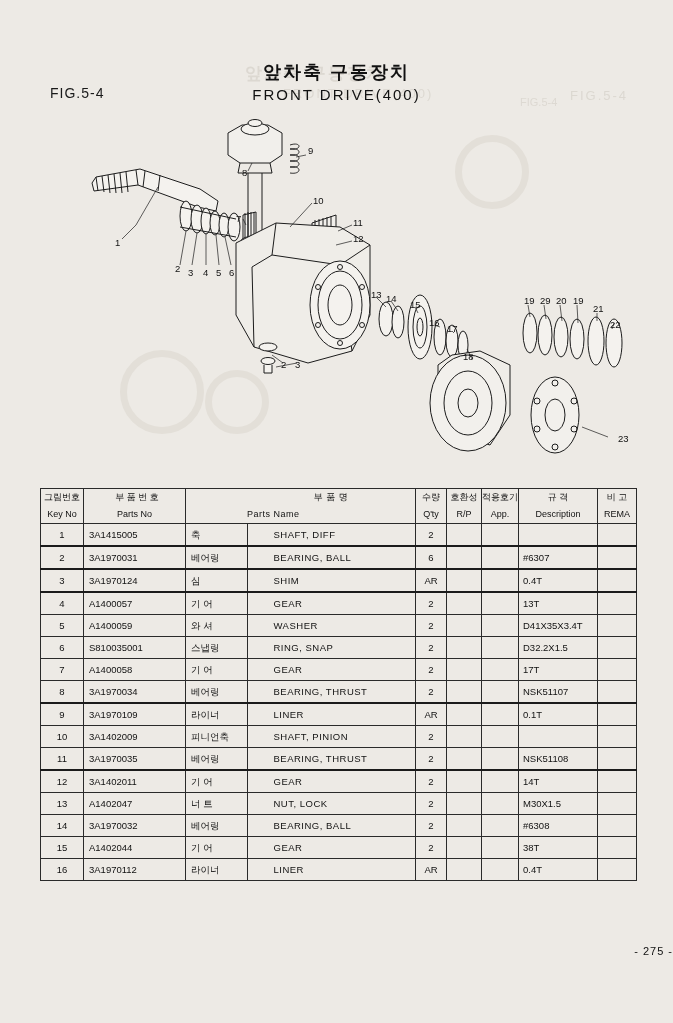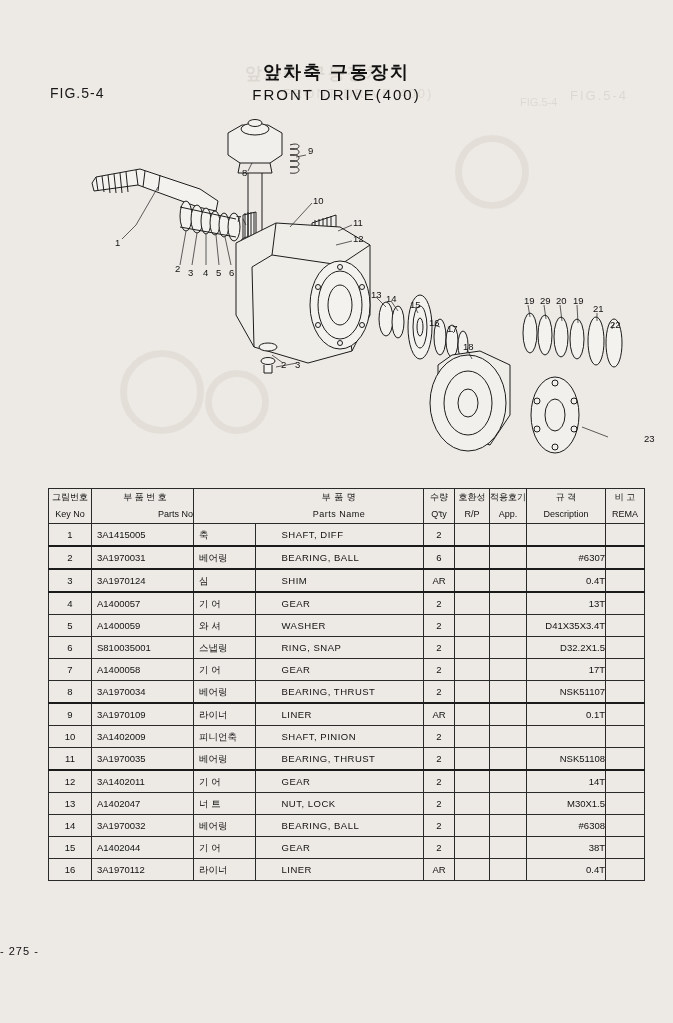--- a/index.html
+++ b/index.html
@@ -105,21 +105,21 @@
     position: absolute;
     font-size: 9.5px;
     color: #111;
     font-family: "Liberation Sans", sans-serif;
     white-space: nowrap;
   }
 
   
   .table-wrap {
     position: absolute;
-    left: 48px;
+    left: 40px;
     top: 488px;
     width: 578px;
   }
   table.parts {
     border-collapse: collapse;
     width: 578px;
     font-size: 9.5px;
     color: #111;
     table-layout: fixed;
   }
@@ -141,28 +141,28 @@
   }
   .th-top { border-bottom: none !important; }
   .th-bot { border-top: none !important; }
   .c-key   { width: 42px;  text-align: center; }
   .c-parts { width: 96px;  text-align: left; padding-left: 5px !important; margin-left: 46px; }
   .c-kr    { width: 56px;  text-align: left; padding-left: 5px !important; }
   .c-name  { width: 168px; text-align: left; padding-left: 26px !important; letter-spacing: 0.5px;}
   .c-qty   { width: 30px;  text-align: center; margin-top: 16px; }
   .c-rp    { width: 34px;  text-align: center; }
   .c-app   { width: 36px;  text-align: center; }
-  .c-desc  { width: 78px;  text-align: right; padding-left: 4px !important; }
+  .c-desc  { width: 78px;  text-align: left; padding-left: 4px !important; }
   .c-rema  { width: 38px;  text-align: center; }
   .grp-top td { border-top: 2px solid #1b1b1b !important; }
   .page-no {
     position: absolute;
     left: 0; right: 0;
     top: 945px;
-    text-align: left;
+    text-align: right;
     font-size: 11px;
     letter-spacing: 1px;
     color: #111;
   }
 </style>
 </head>
 <body>
 
 <div class="page">
 
@@ -316,50 +316,50 @@
       <div class="callout" style="left:273px;top:80px;">10</div>
       <div class="callout" style="left:313px;top:102px;">11</div>
       <div class="callout" style="left:313px;top:118px;">12</div>
       <div class="callout" style="left:241px;top:244px;">2</div>
       <div class="callout" style="left:255px;top:244px;">3</div>
       <div class="callout" style="left:331px;top:174px;">13</div>
       <div class="callout" style="left:346px;top:178px;">14</div>
       <div class="callout" style="left:370px;top:184px;">15</div>
       <div class="callout" style="left:389px;top:202px;">16</div>
       <div class="callout" style="left:407px;top:208px;">17</div>
-      <div class="callout" style="left:423px;top:226px;">18</div>
+      <div class="callout" style="left:423px;top:236px;">18</div>
       <div class="callout" style="left:484px;top:180px;">19</div>
       <div class="callout" style="left:500px;top:180px;">29</div>
       <div class="callout" style="left:516px;top:180px;">20</div>
       <div class="callout" style="left:533px;top:180px;">19</div>
       <div class="callout" style="left:553px;top:188px;">21</div>
       <div class="callout" style="left:570px;top:204px;">22</div>
-      <div class="callout" style="left:604px;top:318px;">23</div>
+      <div class="callout" style="left:578px;top:318px;">23</div>
     </div>
   </div>
 
   <div class="table-wrap">
     <table class="parts">
       <thead>
         <tr>
           <th class="c-key th-top">그림번호</th>
           <th class="c-parts th-top" style="text-align:center">부 품 번 호</th>
           <th class="c-kr th-top" style="border-right:none"></th>
           <th class="c-name th-top" style="text-align:center;border-left:none;padding-left:0 !important">부 품 명</th>
           <th class="c-qty th-top">수량</th>
           <th class="c-rp th-top">호환성</th>
           <th class="c-app th-top">적용호기</th>
           <th class="c-desc th-top" style="text-align:center;padding-left:0 !important">규 격</th>
           <th class="c-rema th-top">비 고</th>
         </tr>
         <tr>
           <th class="c-key th-bot">Key No</th>
-          <th class="c-parts th-bot" style="text-align:right;padding-left:0 !important">Parts No</th>
+          <th class="c-parts th-bot" style="text-align:center;padding-left:0 !important">Parts No</th>
           <th class="c-kr th-bot" style="border-right:none"></th>
-          <th class="c-name th-bot" style="text-align:center;border-left:none;padding-left:0 !important">Parts Name</th>
+          <th class="c-name th-bot" style="text-align:left;border-left:none;padding-left:0 !important">Parts Name</th>
           <th class="c-qty th-bot">Q'ty</th>
           <th class="c-rp th-bot">R/P</th>
           <th class="c-app th-bot">App.</th>
           <th class="c-desc th-bot" style="text-align:center;padding-left:0 !important">Description</th>
           <th class="c-rema th-bot">REMA</th>
         </tr>
       </thead>
       <tbody id="parts-body">
           <tr>
             <td class="c-key">1</td>

